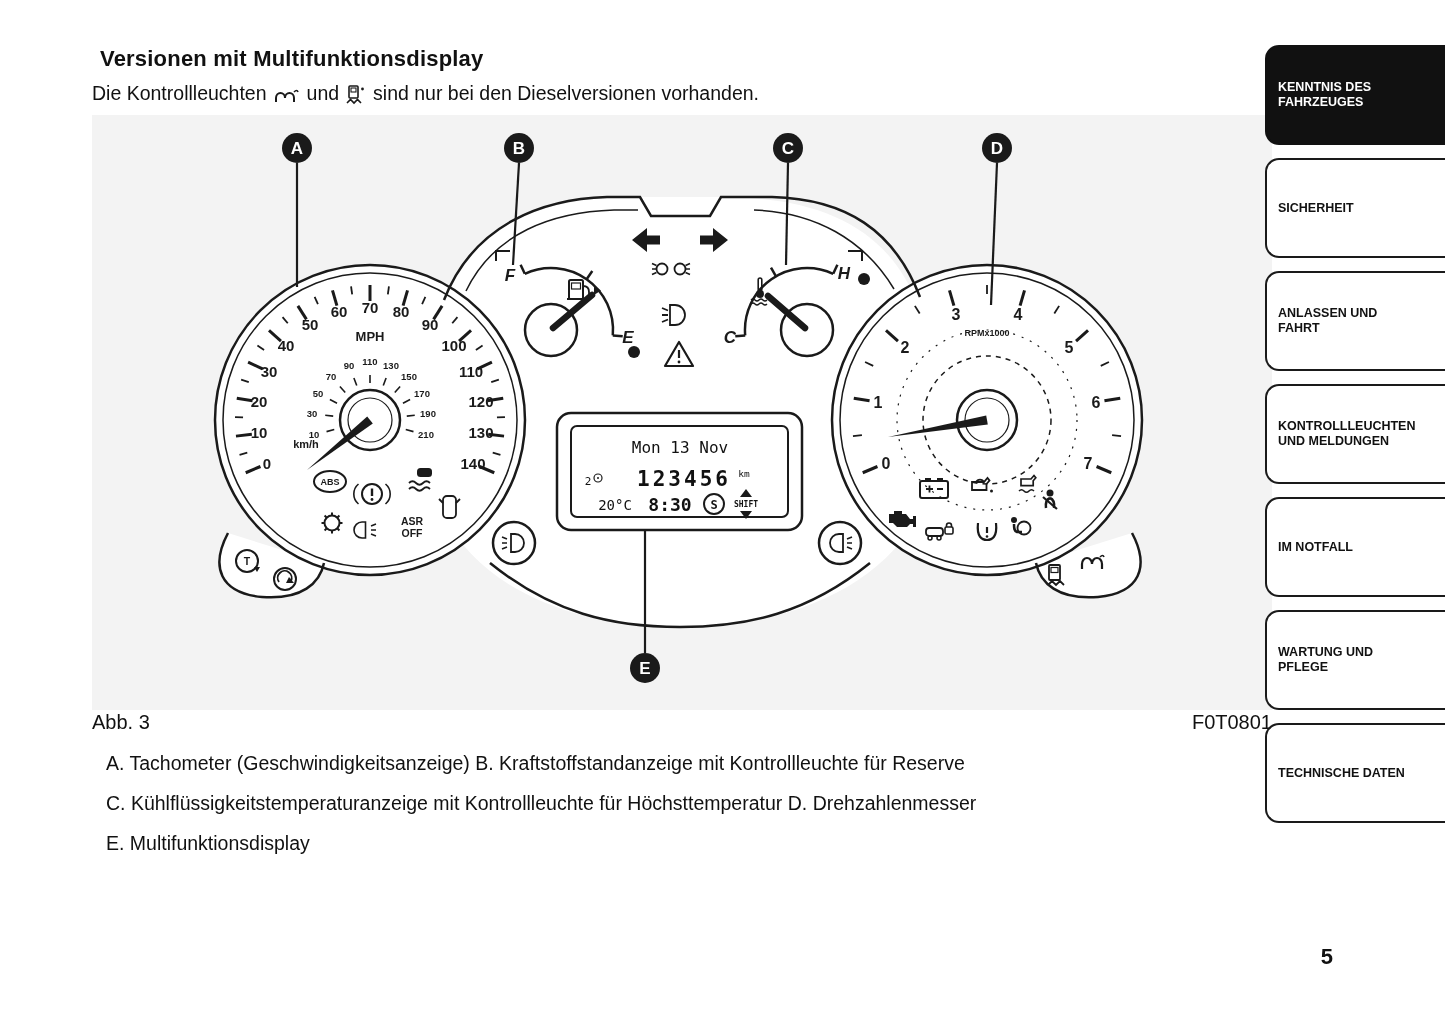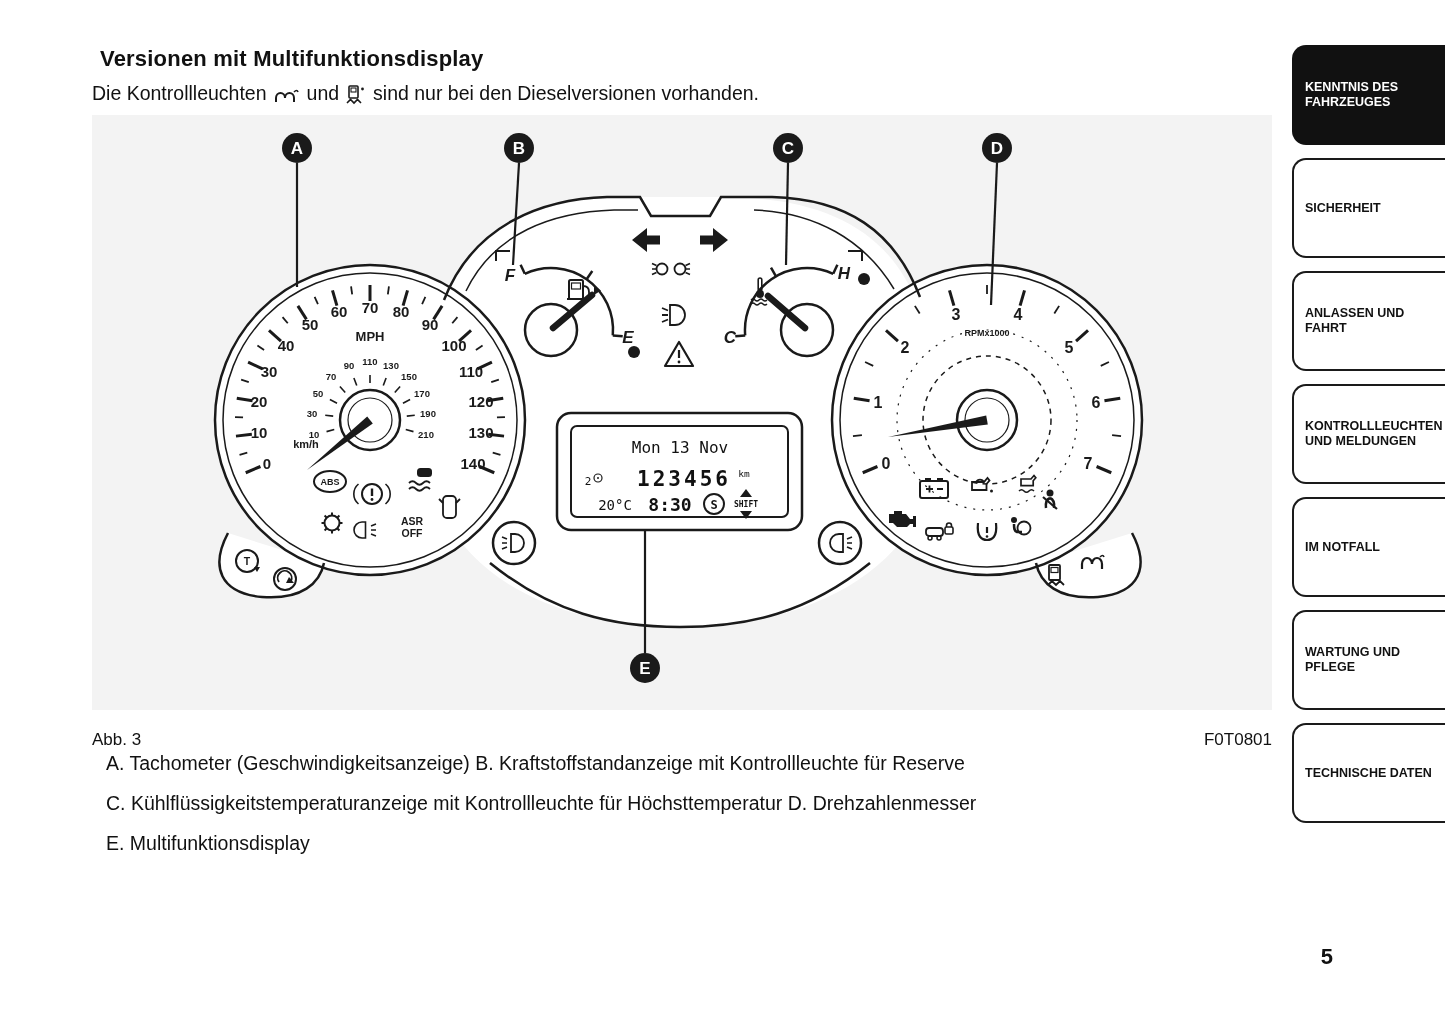--- a/index.html
+++ b/index.html
@@ -6,27 +6,27 @@
   body{
     width:1445px;height:1026px;position:relative;overflow:hidden;
     background:#ffffff;color:#111;
     font-family:"Liberation Sans", sans-serif;
   }
   .heading{position:absolute;left:92px;top:38px;font-size:22px;font-weight:bold;letter-spacing:.2px;margin:8px;}
   .intro{position:absolute;left:92px;top:82px;font-size:19.5px;display:flex;align-items:flex-end;gap:7px;}
   .inline-ic{display:inline-block;vertical-align:middle;}
   .figure{position:absolute;left:92px;top:115px;width:1180px;height:595px;background:#f3f3f3;}
   .figure svg{display:block;width:100%;height:100%;}
-  .figrow{position:absolute;left:92px;top:711px;width:1180px;display:flex;justify-content:space-between;font-size:17px;margin-top:19px;}
+  .figrow{position:absolute;left:92px;top:711px;width:1180px;display:flex;justify-content:space-between;font-size:20px;}
   .caption{position:absolute;left:92px;top:736px;width:1180px;font-size:19.5px;line-height:26px;}
   .caption p{margin:14px;}
   .page-number{position:absolute;right:112px;top:944px;font-size:22px;font-weight:bold;}
   .sidebar{position:absolute;right:0;top:45px;display:flex;flex-direction:column;gap:13px;}
   .tab{
-    width:153px;height:100px;box-sizing:border-box;background:#fff;
+    width:180px;height:100px;box-sizing:border-box;background:#fff;
     border:2px solid #1a1a1a;border-right:none;border-radius:14px 0 0 14px;
     display:flex;flex-direction:column;justify-content:center;padding-left:11px;
     font-size:12.5px;font-weight:bold;line-height:15px;cursor:pointer;
   }
   .tab span{display:block;}
   .tab.active{background:#111;color:#fff;border-color:#111;}
   
   .ln{stroke:#1a1a1a;fill:none;}
   .fillw{fill:#ffffff;stroke:none;}
   .ink{fill:#1a1a1a;stroke:none;}

